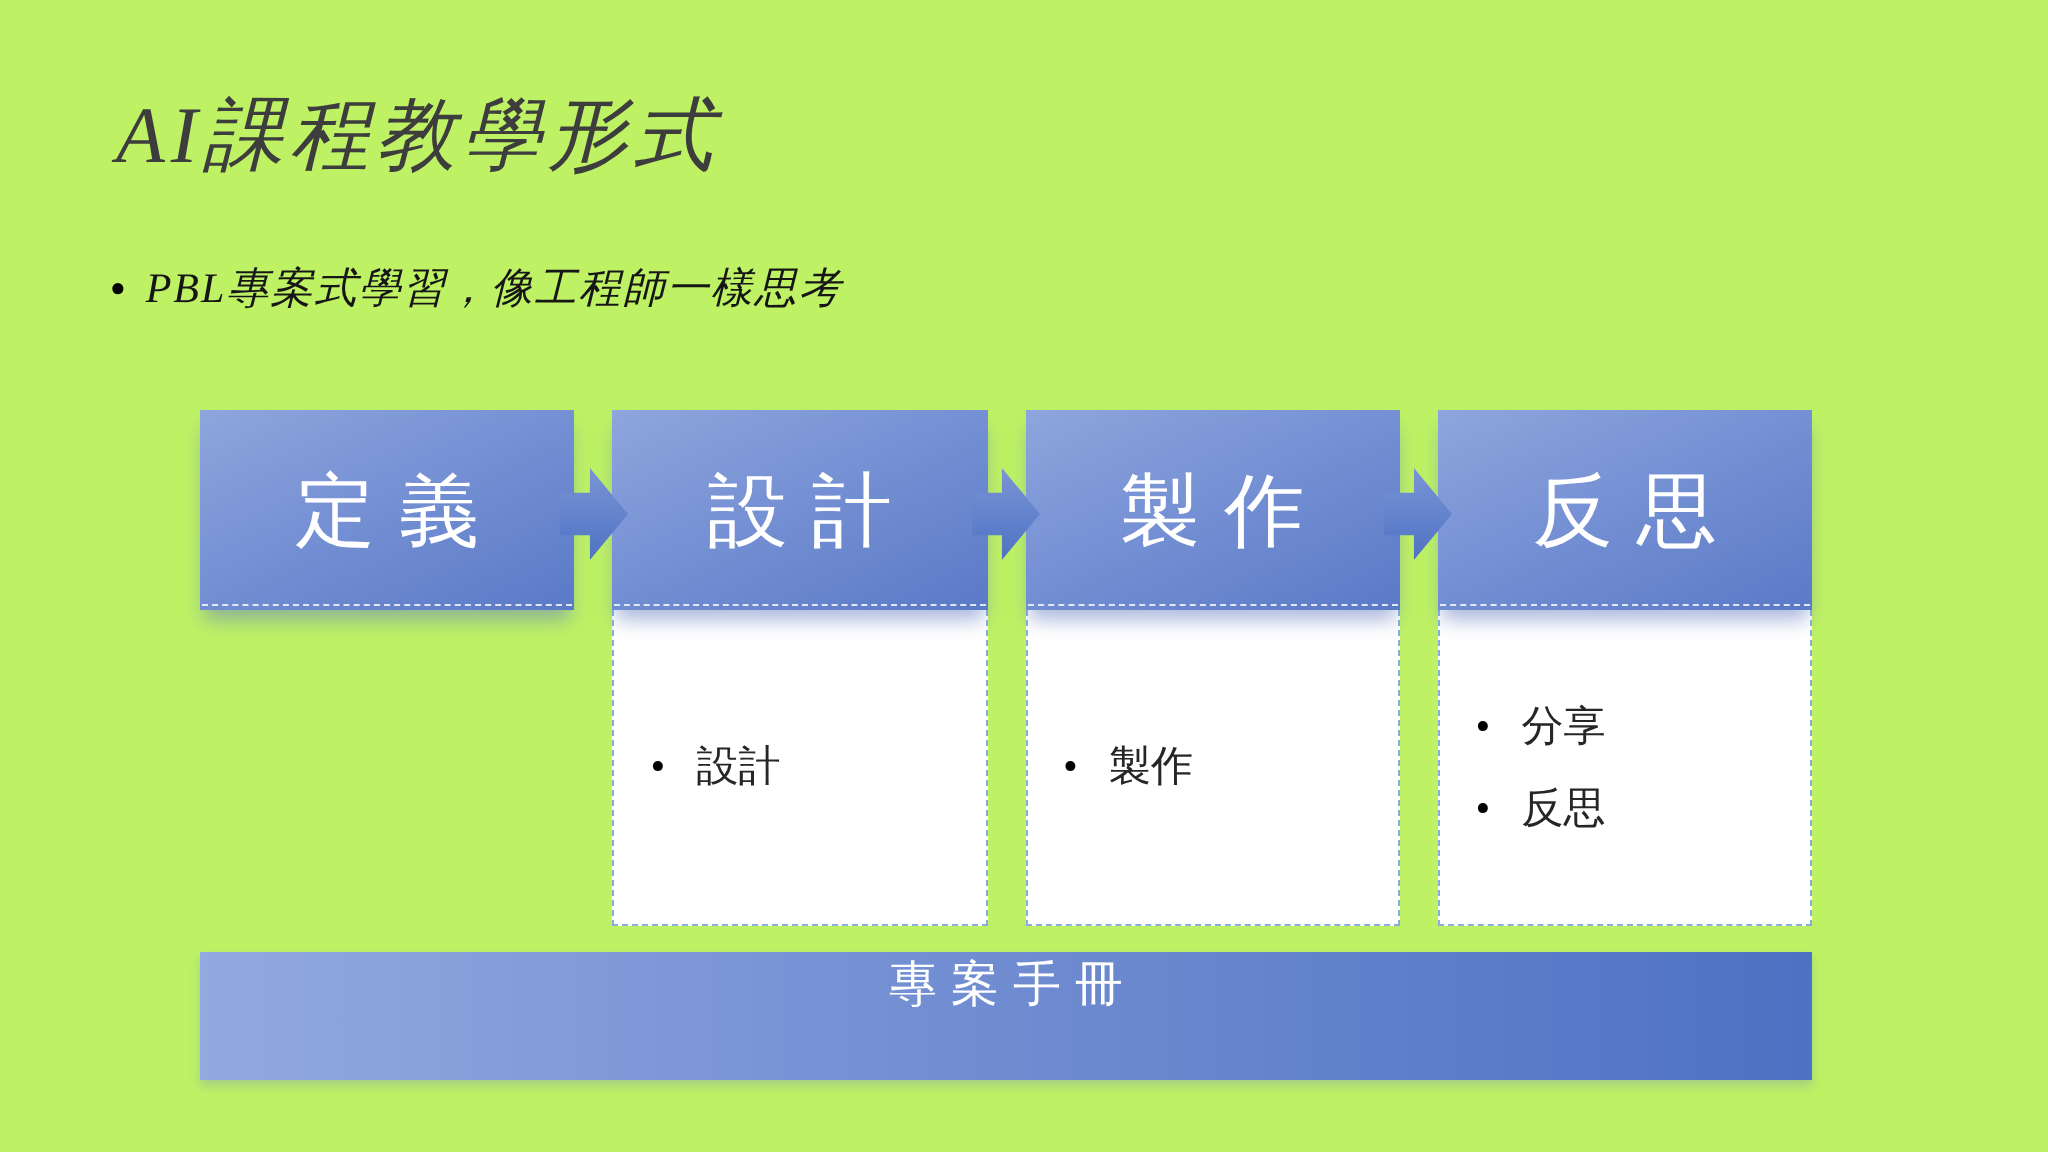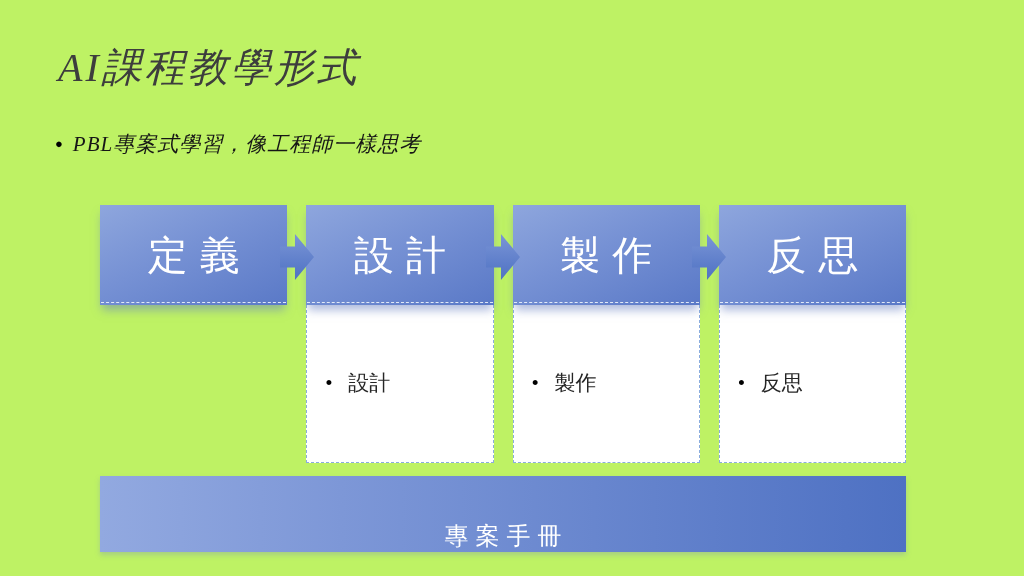--- a/index.html
+++ b/index.html
@@ -113,23 +113,23 @@
     top: 29px;
     z-index: 3;
     background: linear-gradient(to bottom, #7b95d6 0%, #5b7cc9 70%, #5273c2 100%);
     clip-path: polygon(0 27%, 44% 27%, 44% 0, 100% 50%, 44% 100%, 44% 73%, 0 73%);
   }
   .arrow-1 { left: 180px; }
   .arrow-2 { left: 386px; }
   .arrow-3 { left: 592px; }
   .footer-bar {
     margin-top: 13px;
-    height: 76px;
-    display: flex;
-    align-items: flex-end;
+    height: 64px;
+    display: flex;
+    align-items: flex-start;
     justify-content: center;
     background: linear-gradient(90deg, #92a9e0 0%, #7d97d7 30%, #4e71c3 100%);
     color: #ffffff;
     font-size: 24px;
     letter-spacing: 7px;
     padding-left: 7px;
     box-sizing: border-box;
     box-shadow: 0 3px 5px rgba(120, 140, 190, 0.35);
   }
 </style>
@@ -176,20 +176,21 @@
           </ul>
         </div>
       </div>
 
       <div class="col">
         <div class="stage-header">
           <span>反思</span>
         </div>
         <div class="stage-body">
           <ul>
+            <li>分享</li>
             <li>反思</li>
           </ul>
         </div>
       </div>
 
     </div>
 
     <div class="flow-arrow arrow-1"></div>
     <div class="flow-arrow arrow-2"></div>
     <div class="flow-arrow arrow-3"></div>

